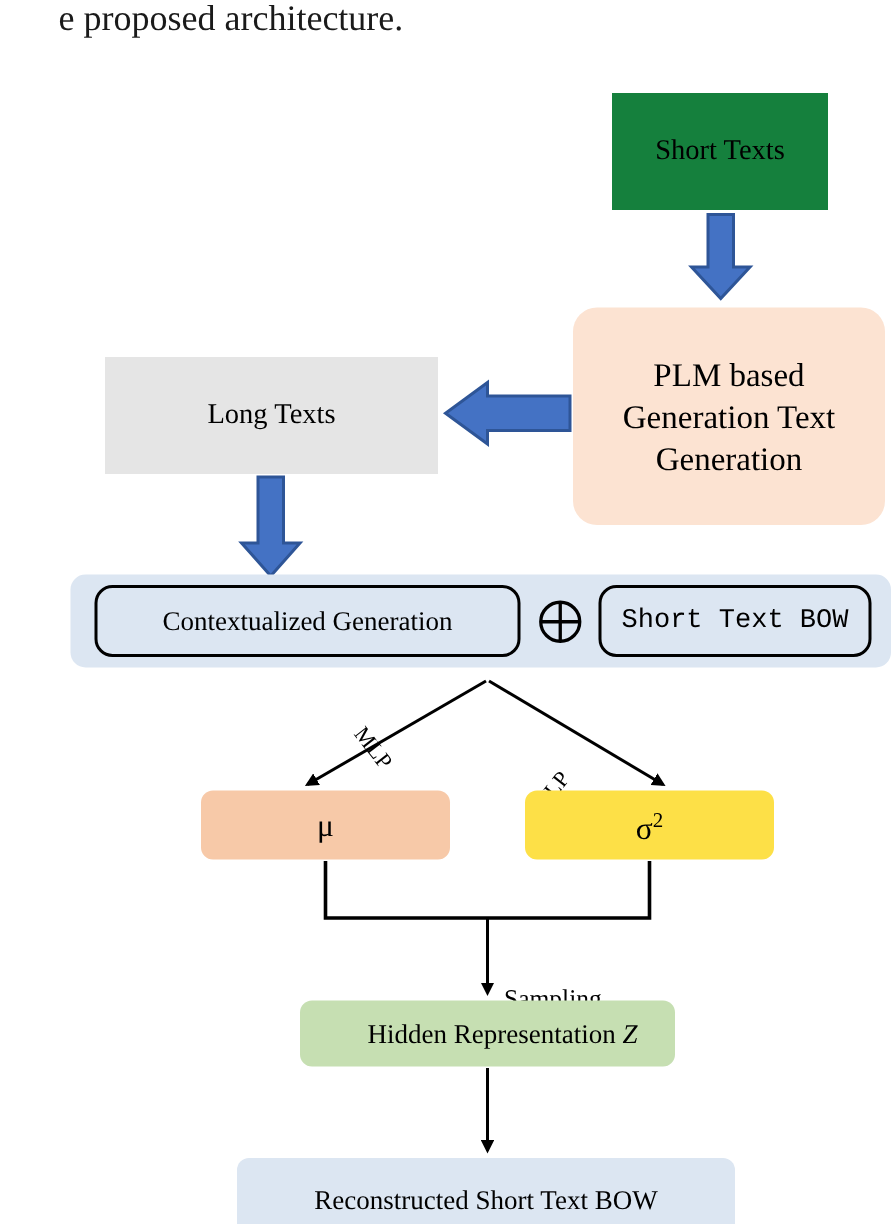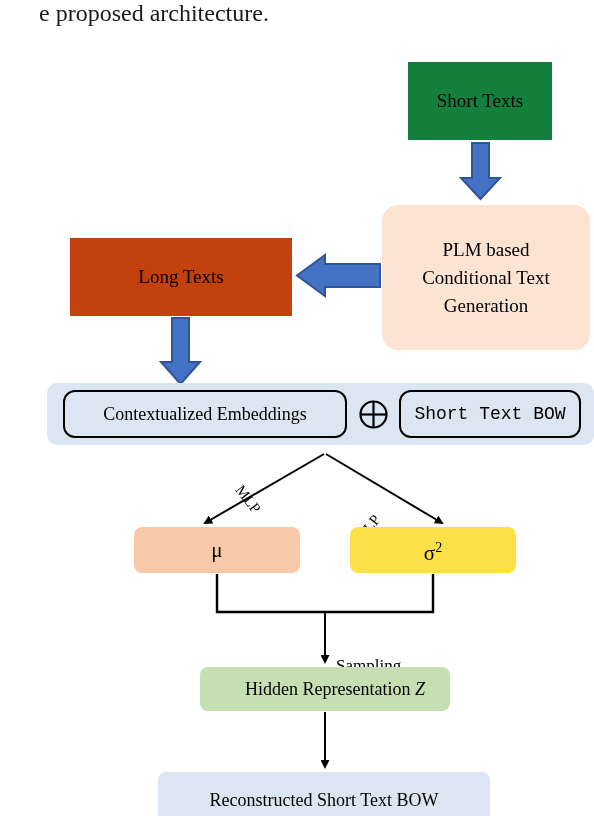--- a/index.html
+++ b/index.html
@@ -51,25 +51,25 @@
     left: 408px; top: 62px; width: 144px; height: 78px;
     background: #15803d;
   }
   .box-shorttexts .node-text { font-size: 19px; }
 
   .box-plm {
     left: 382px; top: 205px; width: 208px; height: 145px;
     background: #fce3d2;
     border-radius: 16px;
   }
-  .box-plm .node-text { font-size: 19px; line-height: 28px; text-align: center; }
+  .box-plm .node-text { font-size: 22px; line-height: 28px; text-align: center; }
 
   .box-longtexts {
     left: 70px; top: 238px; width: 222px; height: 78px;
-    background: #c2410c;
+    background: #e5e5e5;
   }
   .box-longtexts .node-text { font-size: 19px; }
 
   
   .concat-row {
     left: 47px; top: 383px; width: 547px; height: 62px;
     background: #dce6f2;
     border-radius: 10px;
   }
   .inner-box {
@@ -165,33 +165,33 @@
     </g>
   </svg>
 
   <div class="abs node box-shorttexts">
     <span class="node-text">Short Texts</span>
   </div>
 
   <div class="abs node box-plm">
     <span class="node-text">
       <span>PLM based</span><br>
-      <span>Conditional Text</span><br>
+      <span>Generation Text</span><br>
       <span>Generation</span>
     </span>
   </div>
 
   <div class="abs node box-longtexts">
     <span class="node-text">Long Texts</span>
   </div>
 
   <div class="abs concat-row"></div>
 
   <div class="abs inner-box box-ctx">
-    <span class="node-text">Contextualized Embeddings</span>
+    <span class="node-text">Contextualized Generation</span>
   </div>
 
   <svg class="abs plus-circle" viewBox="0 0 29 29" xmlns="http://www.w3.org/2000/svg">
     <circle cx="14.5" cy="14.5" r="13" fill="none" stroke="#000000" stroke-width="2.2"></circle>
     <line x1="1.5" y1="14.5" x2="27.5" y2="14.5" stroke="#000000" stroke-width="2.2"></line>
     <line x1="14.5" y1="1.5" x2="14.5" y2="27.5" stroke="#000000" stroke-width="2.2"></line>
   </svg>
 
   <div class="abs inner-box box-bow">
     <span class="node-text">Short Text BOW</span>

